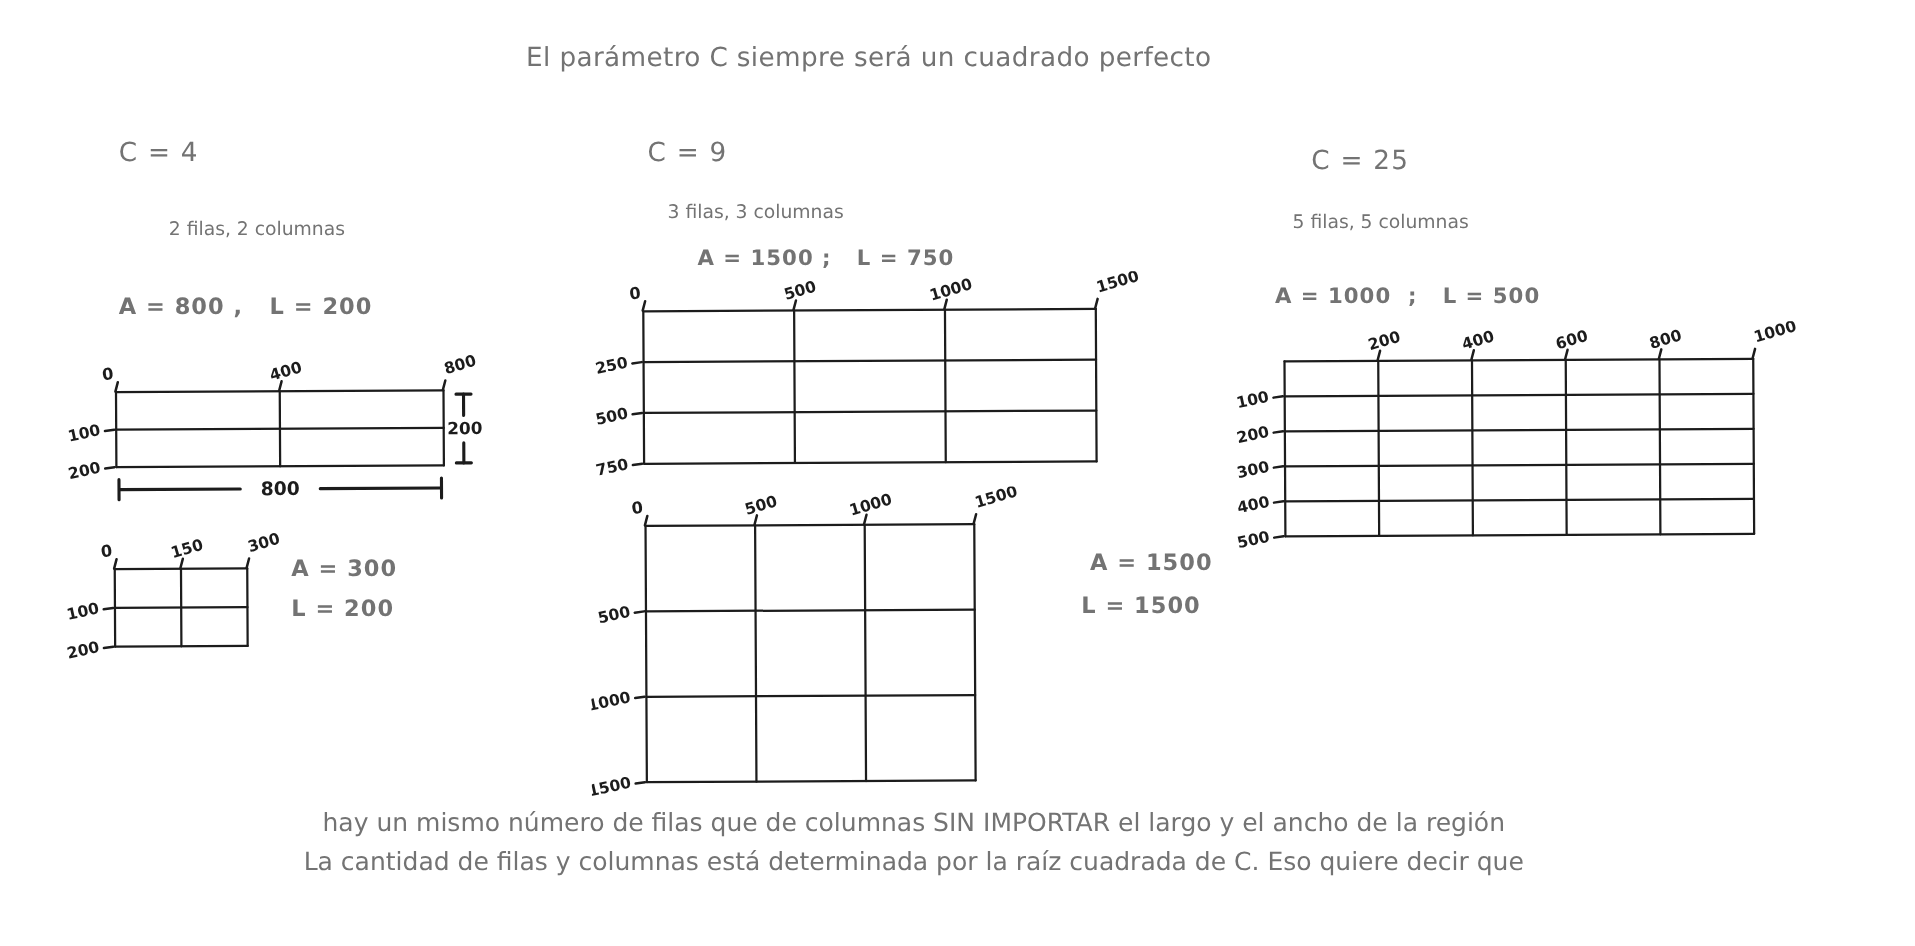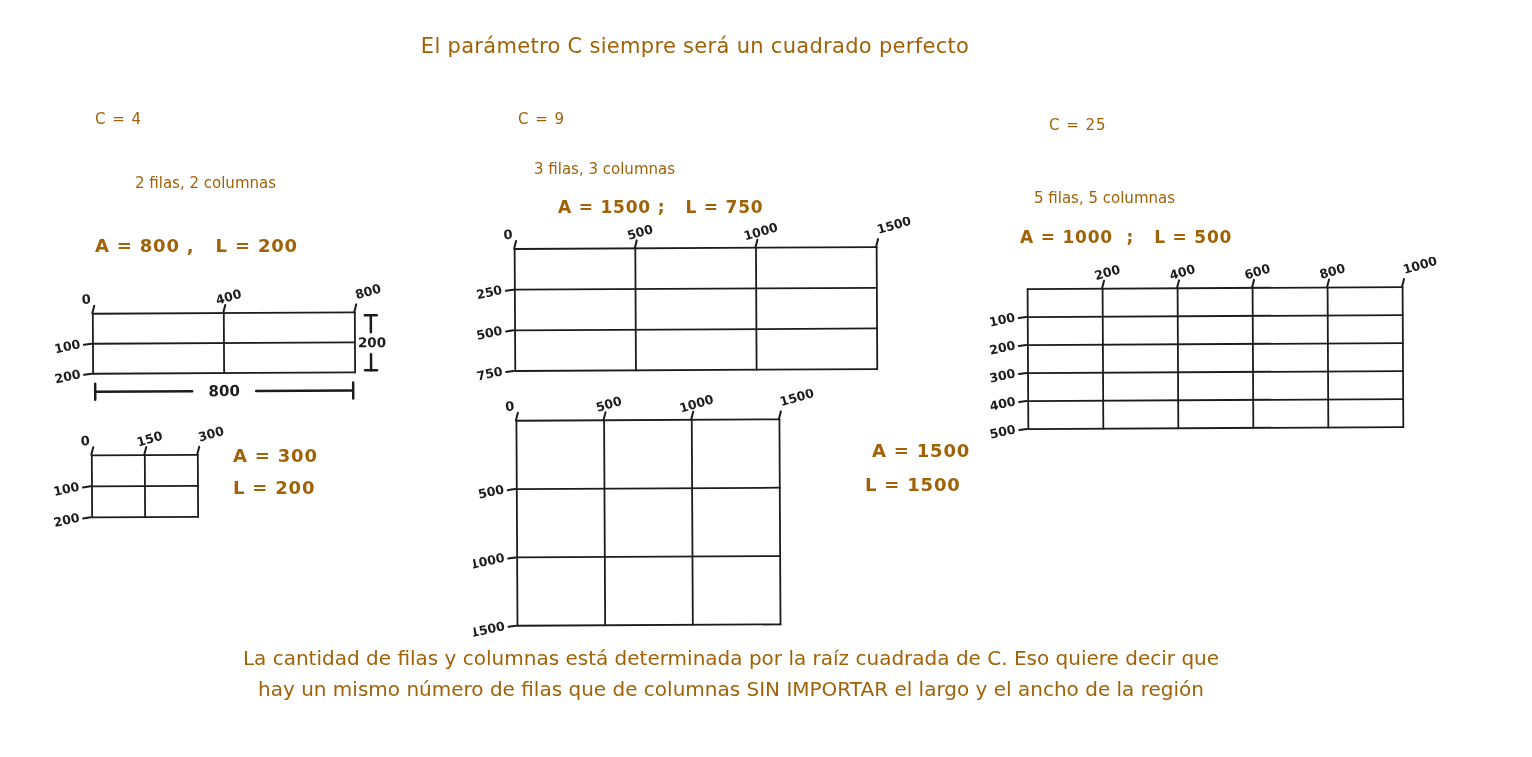--- a/index.html
+++ b/index.html
@@ -1,22 +1,22 @@
 <!DOCTYPE html>
 <html><head>
 <meta charset="utf-8">
 <style>
   html,body{margin:0;padding:0;background:#ffffff;}
   .page{
     position:relative;width:1532px;height:757px;background:#ffffff;
-    font-family:"DejaVu Sans", sans-serif;color:#a16207;overflow:hidden;
+    font-family:"DejaVu Sans", sans-serif;color:#737373;overflow:hidden;
   }
   .abs{position:absolute;white-space:pre;}
   .title{left:420px;top:34px;width:550px;text-align:center;font-size:21px;letter-spacing:.3px;white-space:normal;}
-  .c-label{font-size:15px;letter-spacing:1px;}
+  .c-label{font-size:21px;letter-spacing:1px;}
   .dims{font-size:15px;}
   .params{font-size:18px;font-weight:bold;letter-spacing:.8px;}
   .side{font-size:18px;font-weight:bold;letter-spacing:.8px;}
   
   #c4-label{left:95px;top:110px;}
   #c4-dims{left:135px;top:162px;margin-top:12px;}
   #c4-params{left:95px;top:235px;}
   #c4-grid1{left:49px;top:283px;}
   #c4-grid2{left:48px;top:425px;}
   #c4-sideA{left:233px;top:445px;text-align:right;}
@@ -24,21 +24,21 @@
   
   #c9-label{left:518px;top:110px;}
   #c9-dims{left:534px;top:160px;}
   #c9-params{left:558px;top:197px;font-size:17px;}
   #c9-grid1{left:471px;top:218px;}
   #c9-grid2{left:473px;top:390px;}
   #c9-sideA{left:872px;top:440px;}
   #c9-sideL{left:829px;top:474px;margin-left:36px;}
   
   #c25-label{left:1039px;top:116px;margin-left:10px;}
-  #c25-dims{left:1034px;top:168px;margin-top:21px;}
+  #c25-dims{left:1034px;top:168px;}
   #c25-params{left:1020px;top:227px;font-size:17px;}
   #c25-grid{left:984px;top:258px;}
   
   .footer{left:116px;top:643px;width:1230px;text-align:center;font-size:20px;line-height:1.55;white-space:normal;}
   .grid-box svg{display:block;transform:rotate(-0.3deg);}
   .grid-box text{font-family:"DejaVu Sans", sans-serif;}
 </style>
 </head>
 <body>
 
@@ -184,17 +184,17 @@
         <text x="32" y="90" font-size="12.5" font-weight="bold" text-anchor="end" fill="#1c1c1c" transform="rotate(-12 32 90)">200</text>
         <line x1="35" y1="115" x2="42.5" y2="114" stroke="#1c1c1c" stroke-width="2" stroke-linecap="round"></line>
         <text x="32" y="118" font-size="12.5" font-weight="bold" text-anchor="end" fill="#1c1c1c" transform="rotate(-12 32 118)">300</text>
         <line x1="35" y1="143" x2="42.5" y2="142" stroke="#1c1c1c" stroke-width="2" stroke-linecap="round"></line>
         <text x="32" y="146" font-size="12.5" font-weight="bold" text-anchor="end" fill="#1c1c1c" transform="rotate(-12 32 146)">400</text>
         <line x1="35" y1="171" x2="42.5" y2="170" stroke="#1c1c1c" stroke-width="2" stroke-linecap="round"></line>
         <text x="32" y="174" font-size="12.5" font-weight="bold" text-anchor="end" fill="#1c1c1c" transform="rotate(-12 32 174)">500</text>
       </svg></div>
 
   <div class="abs footer">
+    <div>hay un mismo número de filas que de columnas SIN IMPORTAR el largo y el ancho de la región</div>
     <div>La cantidad de filas y columnas está determinada por la raíz cuadrada de C. Eso quiere decir que</div>
-    <div>hay un mismo número de filas que de columnas SIN IMPORTAR el largo y el ancho de la región</div>
   </div>
 
 </div>
 
 </body></html>

